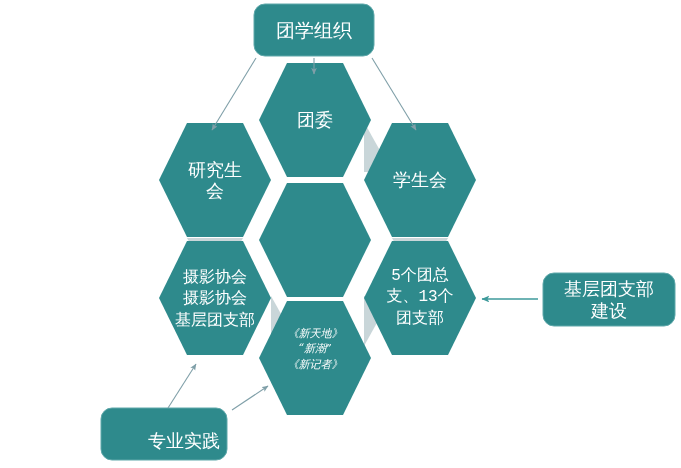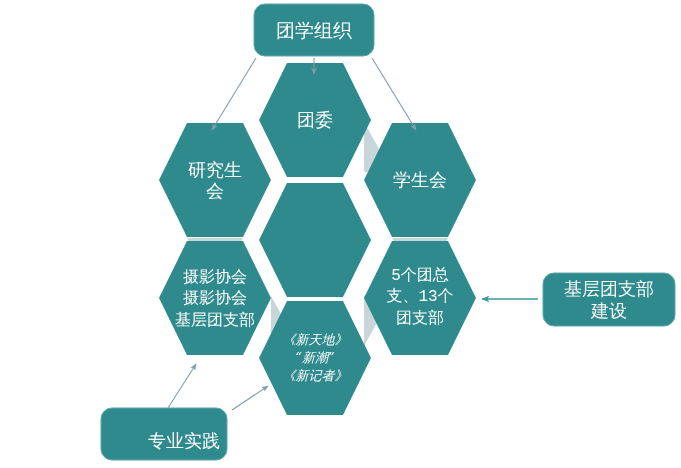--- a/index.html
+++ b/index.html
@@ -140,19 +140,19 @@
     <span>摄影协会</span>
     <span>基层团支部</span>
   </div>
 
   <div class="hex-label f-serif" style="left:364px; top:258px; width:112px; height:80px; font-size:16px; line-height:1.32;">
     <span>5个团总</span>
     <span>支、13个</span>
     <span>团支部</span>
   </div>
 
-  <div class="hex-label f-serif-i" style="left:257px; top:316px; width:116px; height:84px; font-size:13px; line-height:1.38;">
+  <div class="hex-label f-serif-i" style="left:257px; top:307px; width:116px; height:84px; font-size:11px; line-height:1.38;">
     <span>《新天地》</span>
     <span>“新潮”</span>
     <span>《新记者》</span>
   </div>
 
 </div>
 
 </body></html>

